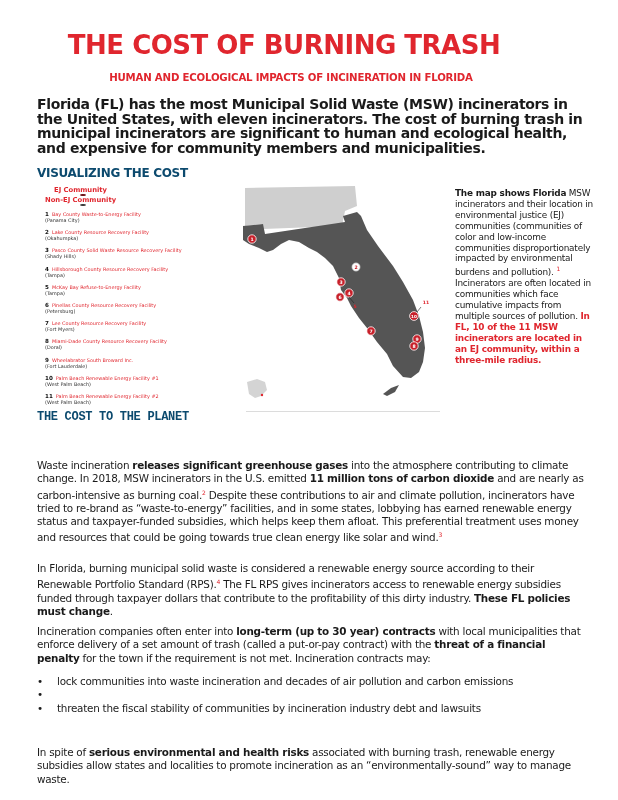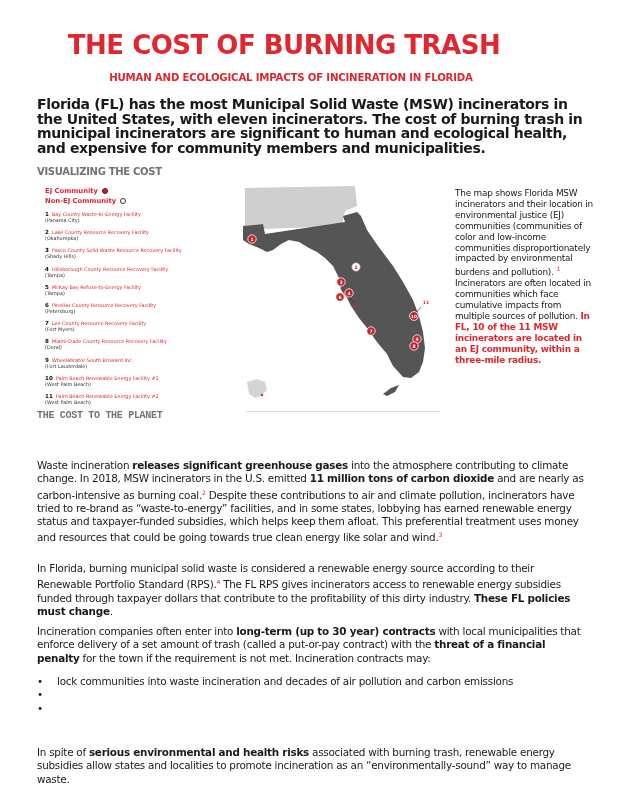--- a/index.html
+++ b/index.html
@@ -14,47 +14,47 @@
   .subtitle {
     position: absolute; left: 0; top: 72px; width: 582px; text-align: center;
     font-weight: bold; color: #e0262e; font-size: 10.2px; letter-spacing: -0.2px;
   }
   .intro {
     position: absolute; left: 37px; top: 97px; width: 550px;
     font-family: "DejaVu Sans", sans-serif; font-weight: bold; font-size: 14px;
     line-height: 14.6px; color: #1a1a1a; letter-spacing: -0.35px;
   }
   .section-title {
-    position: absolute; left: 37px; font-weight: bold; color: #737373; font-size: 10px;
+    position: absolute; left: 37px; font-weight: bold; color: #0c4a6e; font-size: 12px;
     letter-spacing: -0.3px;
   }
   #sec-vis { top: 166px; }
   #sec-planet { top: 410px; font-family: Liberation Mono, monospace; }
 
   .legend { position: absolute; left: 45px; top: 186px; font-size: 6.6px; }
-  .legend-row { color: #e0262e; font-weight: bold; height: 10px; display: flex; align-items: center; font-size: 6.8px; }
+  .legend-row { color: #e0262e; font-weight: bold; height: 10px; display: flex; align-items: center; font-size: 6.8px; flex-direction: column; }
   .dot { display: inline-block; width: 6px; height: 6px; border-radius: 50%; margin-left: 4px; }
   .dot.ej { background: #c8202a; border: 1.2px solid #6b0f14; }
   .dot.non { background: #fff; border: 1.2px solid #333; }
 
   .facilities { position: absolute; left: 45px; top: 211px; width: 190px; }
   .facility { height: 18.2px; font-size: 4.9px; line-height: 6px; }
   .facility .num { font-weight: bold; color: #111; font-size: 5.6px; margin-right: 3px; }
   .facility .name { color: #e0262e; }
   .facility .city { color: #333; display: block; }
 
   .map { position: absolute; left: 243px; top: 182px; width: 197px; height: 232px; }
   .map svg { display: block; }
   .map-rule { position: absolute; left: 246px; top: 411px; width: 194px; height: 1px; background: #dcdcdc; }
 
   .map-caption {
     position: absolute; left: 455px; top: 188px; width: 140px;
     font-size: 8.9px; line-height: 10.9px; color: #1a1a1a; letter-spacing: -0.2px;
   }
-  .map-caption b { font-weight: normal; }
+  .map-caption b { font-weight: bold; }
   .map-caption .red { color: #e0262e; font-weight: bold; }
   sup.ref { color: #e0262e; font-size: 6px; vertical-align: 4px; }
 
   .body-text {
     position: absolute; left: 37px; width: 550px; font-size: 10.4px; line-height: 13.3px;
     color: #1a1a1a; letter-spacing: -0.25px;
   }
   .body-text b { font-weight: bold; }
   #p1 { top: 459px; }
   #p2 { top: 562px; }
@@ -157,16 +157,17 @@
 <div class="body-text" id="bullets">
   <div class="bullet-item">
       <span class="b">•</span>
       <span>lock communities into waste incineration and decades of air pollution and carbon emissions</span>
     </div>
   <div class="bullet-item">
       <span class="b">•</span>
     </div>
   <div class="bullet-item">
       <span class="b">•</span>
+      <span>threaten the fiscal stability of communities by incineration industry debt and lawsuits</span>
     </div>
 </div>
 
 <div class="body-text" id="p4"><span>In spite of </span><b>serious environmental and health risks</b><span> associated with burning trash, renewable energy subsidies allow states and localities to promote incineration as an “environmentally-sound” way to manage waste.</span></div>
 
 </body></html>

